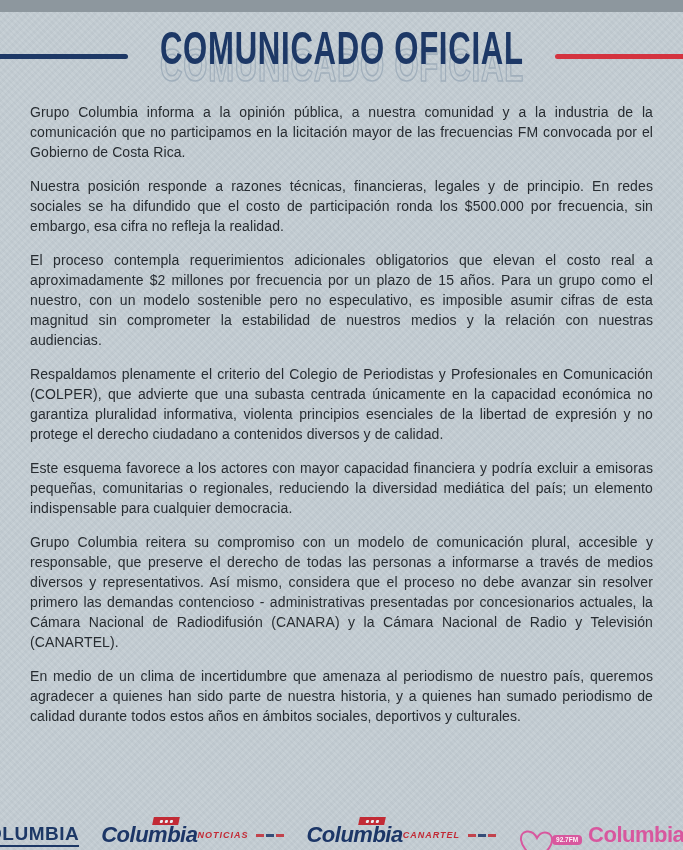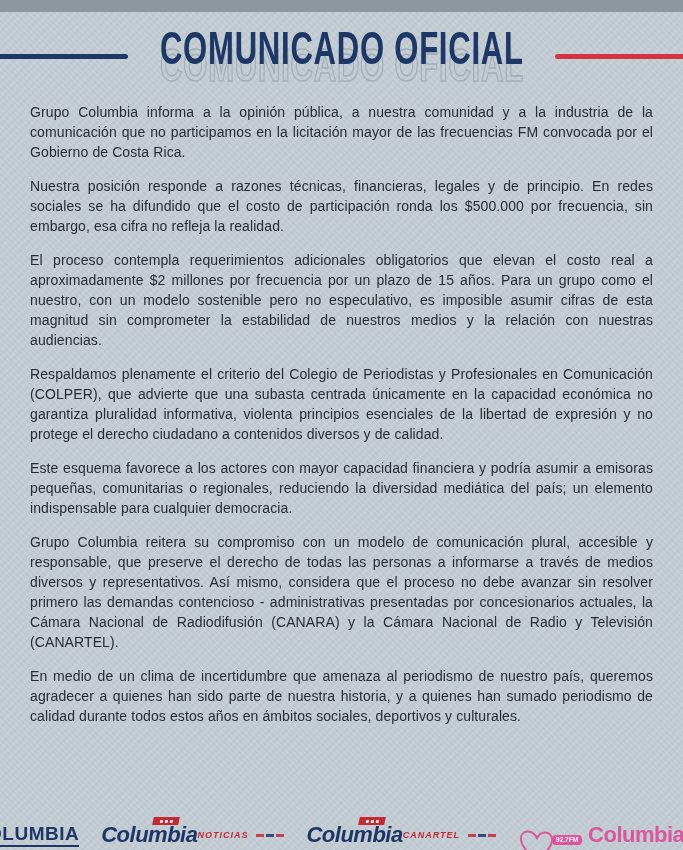--- a/index.html
+++ b/index.html
@@ -118,21 +118,21 @@
       <span class="title-ghost">COMUNICADO OFICIAL</span>
       <span class="title">COMUNICADO OFICIAL</span>
     </div>
   </div>
 
   <div class="doc-body">
     <p>Grupo Columbia informa a la opinión pública, a nuestra comunidad y a la industria de la comunicación que no participamos en la licitación mayor de las frecuencias FM convocada por el Gobierno de Costa Rica.</p>
     <p>Nuestra posición responde a razones técnicas, financieras, legales y de principio. En redes sociales se ha difundido que el costo de participación ronda los $500.000 por frecuencia, sin embargo, esa cifra no refleja la realidad.</p>
     <p>El proceso contempla requerimientos adicionales obligatorios que elevan el costo real a aproximadamente $2 millones por frecuencia por un plazo de 15 años. Para un grupo como el nuestro, con un modelo sostenible pero no especulativo, es imposible asumir cifras de esta magnitud sin comprometer la estabilidad de nuestros medios y la relación con nuestras audiencias.</p>
     <p>Respaldamos plenamente el criterio del Colegio de Periodistas y Profesionales en Comunicación (COLPER), que advierte que una subasta centrada únicamente en la capacidad económica no garantiza pluralidad informativa, violenta principios esenciales de la libertad de expresión y no protege el derecho ciudadano a contenidos diversos y de calidad.</p>
-    <p>Este esquema favorece a los actores con mayor capacidad financiera y podría asumir a emisoras pequeñas, comunitarias o regionales, reduciendo la diversidad mediática del país; un elemento indispensable para cualquier democracia.</p>
+    <p>Este esquema favorece a los actores con mayor capacidad financiera y podría excluir a emisoras pequeñas, comunitarias o regionales, reduciendo la diversidad mediática del país; un elemento indispensable para cualquier democracia.</p>
     <p>Grupo Columbia reitera su compromiso con un modelo de comunicación plural, accesible y responsable, que preserve el derecho de todas las personas a informarse a través de medios diversos y representativos. Así mismo, considera que el proceso no debe avanzar sin resolver primero las demandas contencioso - administrativas presentadas por concesionarios actuales, la Cámara Nacional de Radiodifusión (CANARA) y la Cámara Nacional de Radio y Televisión (CANARTEL).</p>
     <p>En medio de un clima de incertidumbre que amenaza al periodismo de nuestro país, queremos agradecer a quienes han sido parte de nuestra historia, y a quienes han sumado periodismo de calidad durante todos estos años en ámbitos sociales, deportivos y culturales.</p>
   </div>
 
   <div class="footer">
 
     <div class="logo grupo">
       <svg class="mic-svg" width="22" height="26" viewBox="0 0 22 26">
         <rect x="4" y="1" width="14" height="14" rx="5" fill="none" stroke="#45a8cc" stroke-width="2"></rect>
         <path d="M14 5 h-4 a3 3 0 0 0 0 7 h3 v-3" fill="none" stroke="#45a8cc" stroke-width="1.6"></path>

